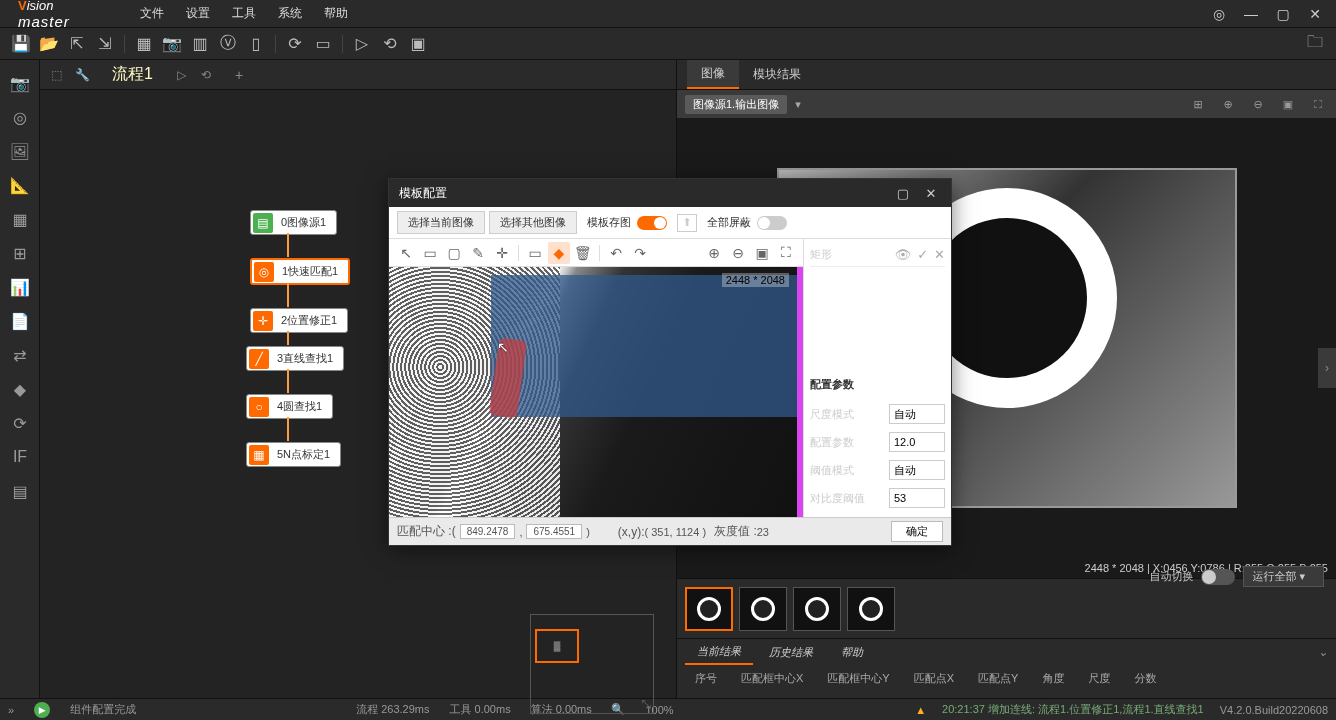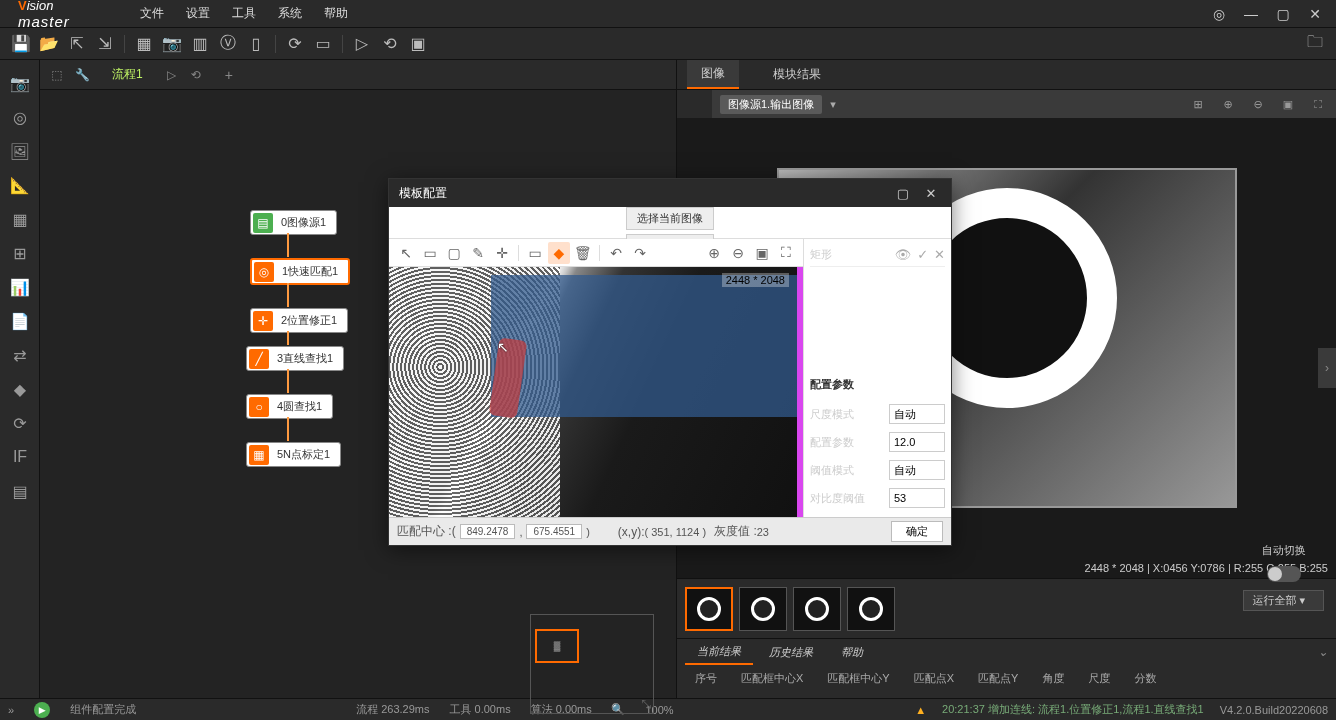--- a/index.html
+++ b/index.html
@@ -18,48 +18,48 @@
 .tool-btn { width: 26px; height: 26px; display: flex; align-items: center; justify-content: center; color: #bbb; font-size: 16px; }
 .tool-sep { width: 1px; height: 18px; background: #444; margin: 0 4px; }
 .toolbar-right { margin-left: auto; }
 
 .main { display: flex; height: 638px; }
 .left-tools { width: 40px; background: #2a2a2a; display: flex; flex-direction: column; padding-top: 8px; gap: 4px; border-right: 1px solid #111; }
 .lt-btn { width: 36px; height: 30px; display: flex; align-items: center; justify-content: center; color: #999; font-size: 16px; margin: 0 2px; }
 
 .flow-area { flex: 1; background: #232323; position: relative; }
 .flow-tabs { height: 30px; display: flex; align-items: center; background: #2a2a2a; border-bottom: 1px solid #111; padding-left: 8px; gap: 8px; }
-.flow-tab { padding: 4px 12px; color: #bef264; font-size: 12px; }
+.flow-tab { padding: 4px 12px; color: #fef9c3; font-size: 16px; }
 .flow-tab-icons { display: flex; gap: 6px; }
 .tab-icon { width: 18px; height: 18px; display: flex; align-items: center; justify-content: center; color: #888; }
 .tab-plus { margin-left: 12px; color: #888; font-size: 14px; }
 
 .canvas { position: relative; width: 100%; height: 608px; background: #232323; }
 .node { position: absolute; background: #fff; color: #333; font-size: 11px; padding: 4px 10px 4px 30px; border-radius: 3px; border: 1px solid #888; }
 .node.sel { border: 2px solid #ff6a00; }
 .node-icon { position: absolute; left: 2px; top: 2px; width: 20px; height: 20px; background: #4caf50; border-radius: 2px; display: flex; align-items: center; justify-content: center; color: #fff; font-size: 12px; }
 .node-icon.orange { background: #ff6a00; }
 
 .right-panel { width: 660px; background: #2a2a2a; display: flex; flex-direction: column; border-left: 1px solid #111; }
-.rp-tabs { height: 30px; display: flex; align-items: center; padding-left: 10px; gap: 20px; background: #2a2a2a; border-bottom: 1px solid #111; }
+.rp-tabs { height: 30px; display: flex; align-items: center; padding-left: 10px; gap: 0; background: #2a2a2a; border-bottom: 1px solid #111; }
 .rp-tab { padding: 5px 14px; color: #ccc; font-size: 12px; }
 .rp-tab.active { background: #3a3a3a; border-bottom: 2px solid #ff6a00; }
-.rp-header { height: 28px; background: #3a3a3a; display: flex; align-items: center; padding: 0 8px; gap: 8px; font-size: 11px; margin-left: 35px; }
+.rp-header { height: 28px; background: #3a3a3a; display: flex; align-items: center; padding: 0 8px; gap: 8px; font-size: 11px; }
 .rp-tag { background: #5a5a5a; padding: 2px 8px; color: #fff; border-radius: 2px; }
 .rp-header-right { margin-left: auto; display: flex; gap: 10px; }
 .rp-hbtn { width: 20px; height: 20px; display: flex; align-items: center; justify-content: center; color: #999; }
 
 .rp-image { flex: 1; background: #1a1a1a; position: relative; display: flex; align-items: center; justify-content: center; }
 .rp-img-surface { width: 460px; height: 340px; background: linear-gradient(135deg, #bbb 0%, #333 40%, #999 100%); position: relative; margin-top: -20px; }
 .rp-ring { position: absolute; top: 20px; left: 120px; width: 220px; height: 220px; border: 30px solid #fff; border-radius: 50%; background: #111; }
 .rp-frame { position: absolute; inset: 0; border: 2px solid #999; }
 .rp-status { position: absolute; bottom: 4px; right: 8px; font-size: 11px; color: #ccc; }
 
 .rp-thumbs { height: 60px; background: #2a2a2a; display: flex; align-items: center; padding: 0 8px; gap: 6px; border-top: 1px solid #111; }
-.rp-controls { display: flex; align-items: center; gap: 8px; margin-left: auto; font-size: 11px; flex-direction: column; }
+.rp-controls { display: flex; align-items: center; gap: 8px; margin-left: auto; font-size: 11px; }
 .toggle { width: 34px; height: 16px; background: #555; border-radius: 8px; position: relative; }
 .toggle::after { content:''; position: absolute; width: 14px; height: 14px; background: #ccc; border-radius: 50%; top: 1px; left: 1px; }
 .dropdown { background: #3a3a3a; padding: 2px 18px 2px 8px; color: #ccc; border: 1px solid #555; font-size: 11px; }
 .thumb { width: 48px; height: 44px; background: #111; border: 1px solid #555; display: flex; align-items: center; justify-content: center; }
 .thumb.sel { border: 2px solid #ff6a00; }
 .thumb-ring { width: 24px; height: 24px; border: 3px solid #fff; border-radius: 50%; background: #222; }
 
 .rp-results { height: 60px; background: #2a2a2a; border-top: 1px solid #111; }
 .rp-rtabs { display: flex; height: 26px; align-items: center; padding-left: 8px; gap: 4px; font-style: italic; }
 .rp-rtab { padding: 4px 12px; font-size: 11px; color: #ccc; }
@@ -70,21 +70,21 @@
 .status-bar { height: 22px; background: #2a2a2a; display: flex; align-items: center; padding: 0 8px; font-size: 11px; color: #999; border-top: 1px solid #111; gap: 20px; }
 .status-play { width: 16px; height: 16px; background: #4caf50; border-radius: 50%; display: flex; align-items: center; justify-content: center; color: #fff; font-size: 9px; }
 .status-right { margin-left: auto; display: flex; gap: 16px; align-items: center; }
 .warn-tri { color: #ffb020; }
 
 
 .modal { position: absolute; left: 388px; top: 178px; width: 564px; background: #d946ef; border: 1px solid #333; box-shadow: 0 4px 20px rgba(0,0,0,0.5); }
 .modal-title { height: 28px; background: #2a2a2a; color: #fff; display: flex; align-items: center; padding: 0 10px; font-size: 12px; }
 .modal-title-right { margin-left: auto; display: flex; gap: 8px; }
 .mt-btn { width: 20px; height: 20px; display: flex; align-items: center; justify-content: center; color: #ccc; font-size: 13px; }
-.modal-toolbar { height: 32px; background: #fff; display: flex; align-items: center; padding: 0 20px; gap: 4px; border-bottom: 1px solid #ddd; font-size: 11px; flex-direction: column; }
+.modal-toolbar { height: 32px; background: #fff; display: flex; align-items: center; padding: 0 8px; gap: 4px; border-bottom: 1px solid #ddd; font-size: 11px; }
 .m-btn { background: #eee; border: 1px solid #ccc; padding: 3px 10px; color: #333; font-size: 11px; }
 .m-label { color: #333; margin-left: 6px; }
 .m-toggle { width: 30px; height: 14px; background: #ff6a00; border-radius: 7px; position: relative; margin-left: 2px; }
 .m-toggle::after { content:''; position: absolute; width: 12px; height: 12px; background: #fff; border-radius: 50%; top: 1px; right: 1px; }
 .m-toggle.off { background: #ccc; }
 .m-toggle.off::after { left: 1px; right: auto; }
 .m-up { width: 20px; height: 18px; border: 1px solid #ccc; display: flex; align-items: center; justify-content: center; margin-left: 6px; }
 
 .modal-body { display: flex; }
 .modal-editor { flex: 1; }

